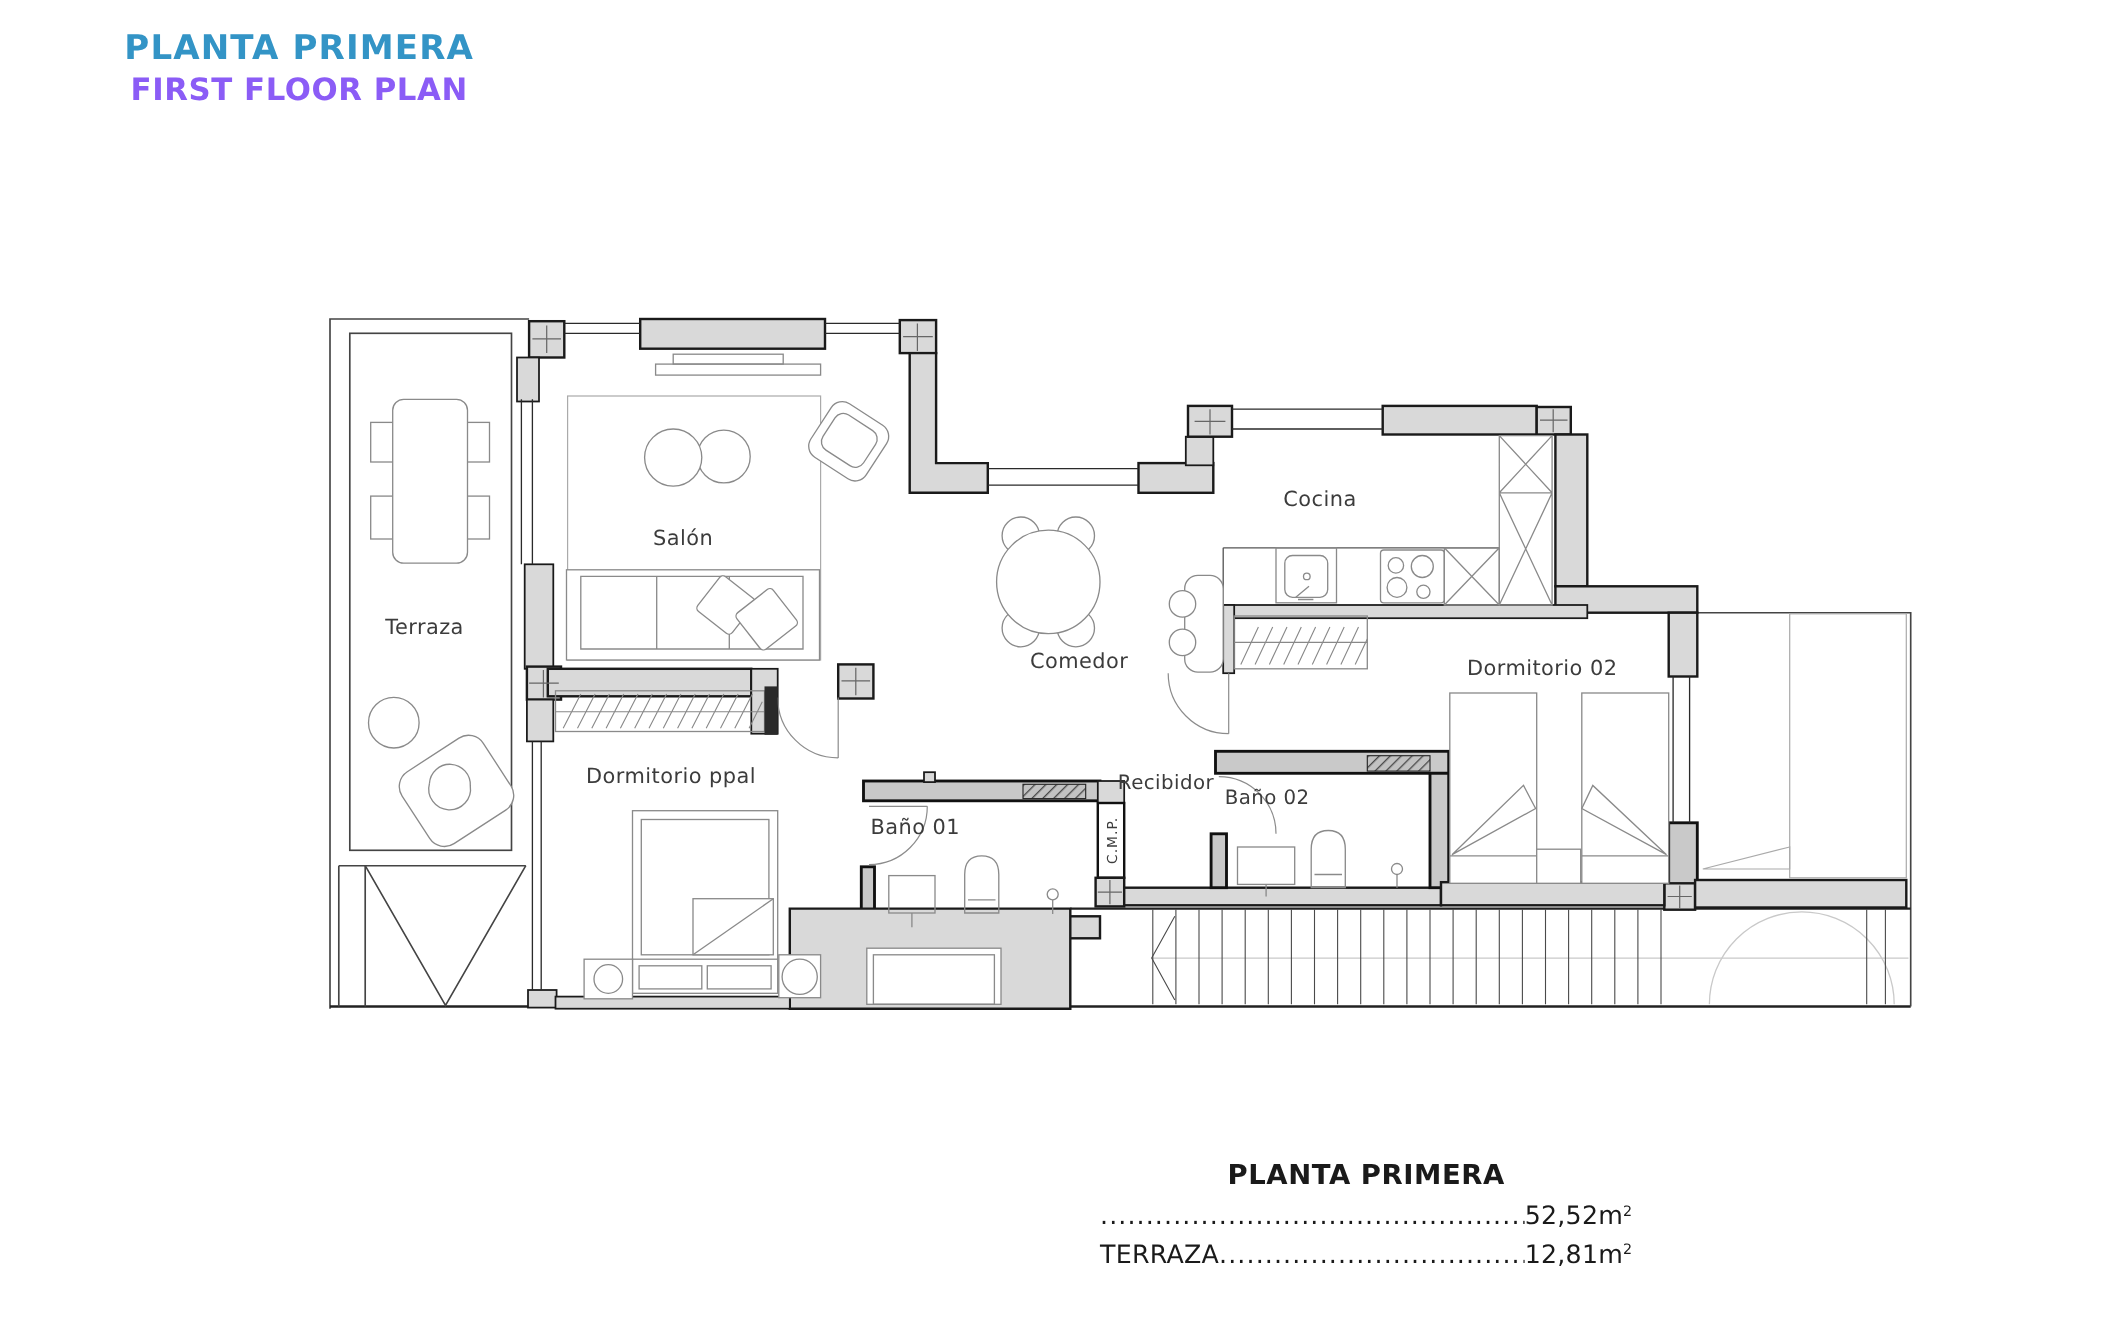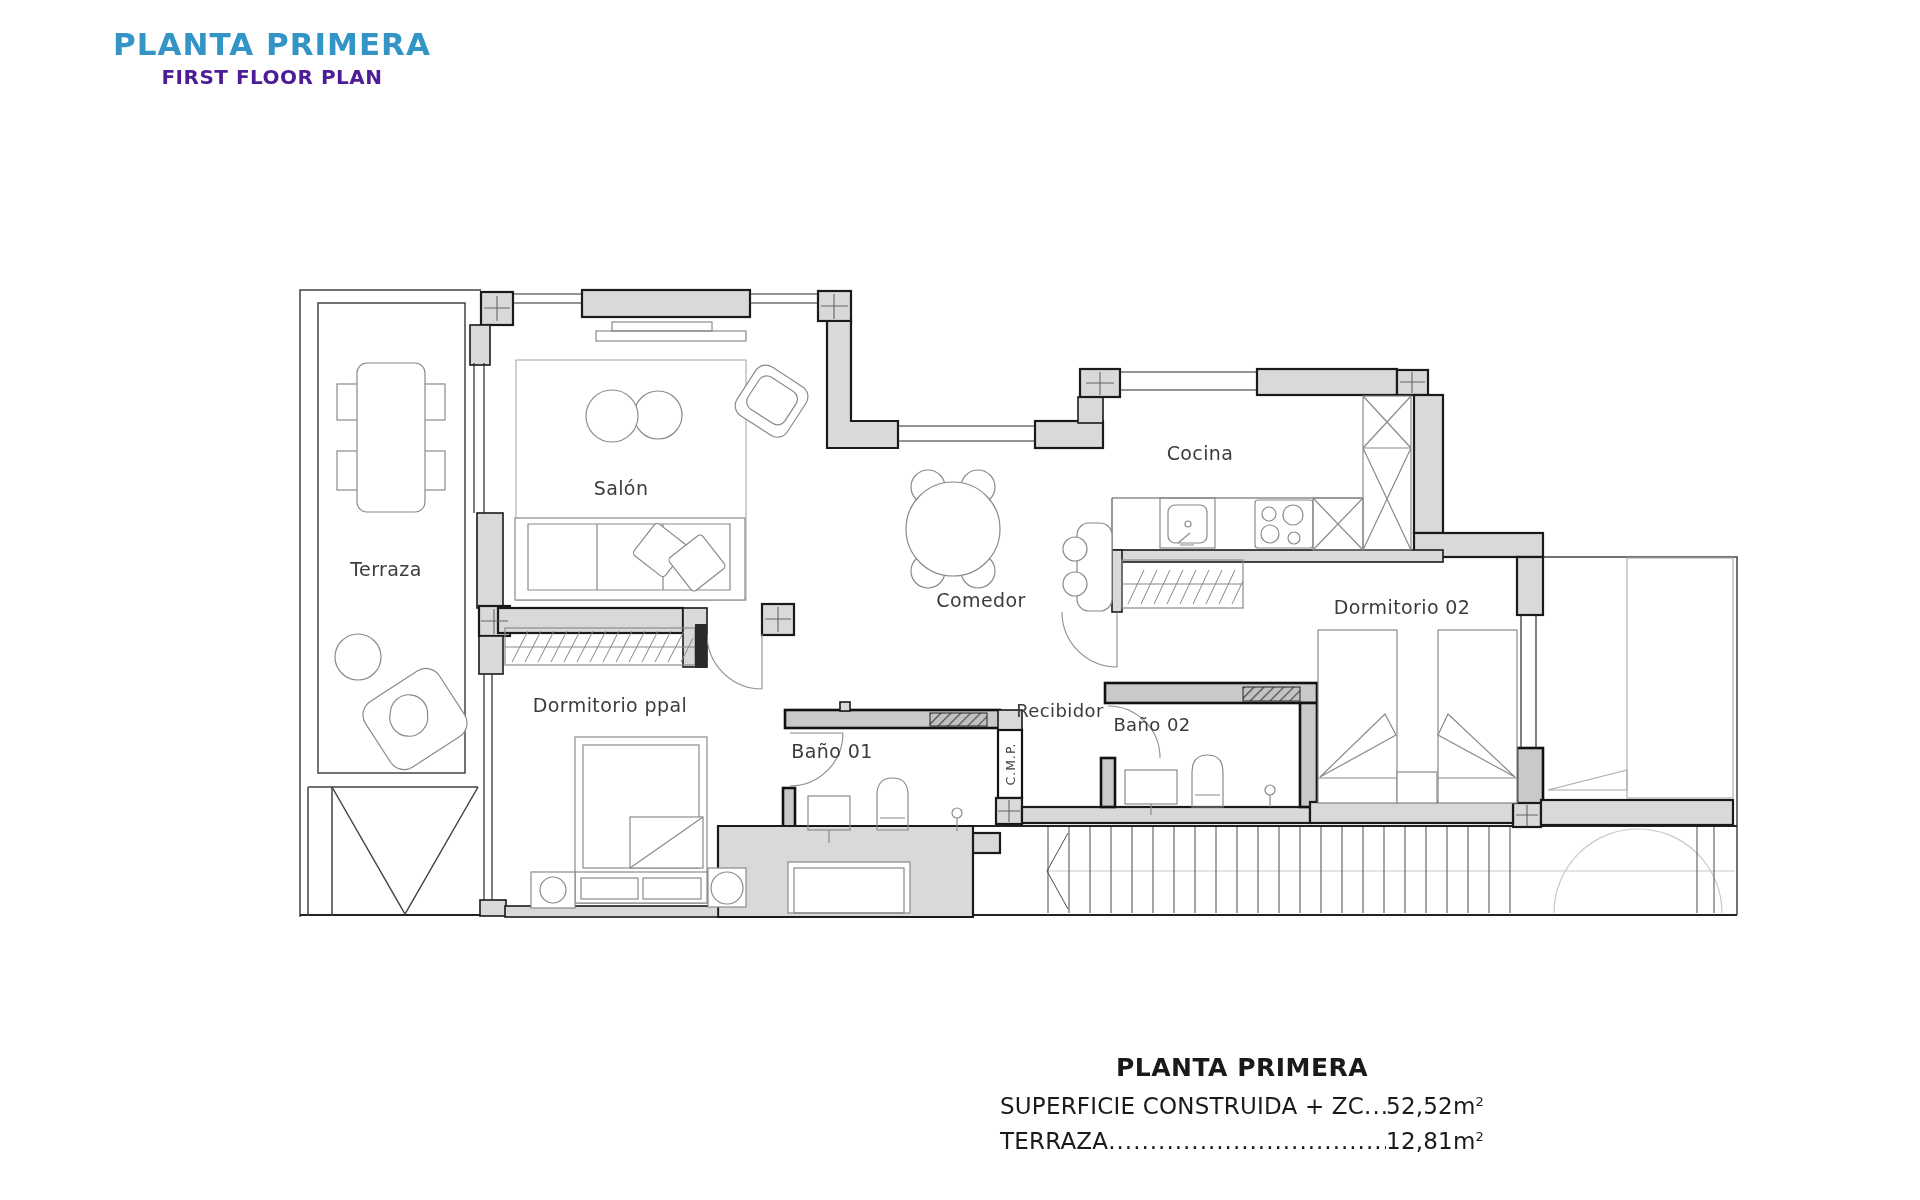--- a/index.html
+++ b/index.html
@@ -2,21 +2,21 @@
 <html><head>
 <meta charset="utf-8">
 <style>
   html,body{margin:0;padding:0;background:#ffffff;width:1920px;height:1200px;overflow:hidden;
     font-family:"DejaVu Sans","Liberation Sans",sans-serif;}
   #stage{position:relative;width:1920px;height:1200px;background:#fff;text-align:center;}
 
   
   #hdr{position:absolute;left:113px;top:28px;}
   #hdr .t1{color:#3394c6;font-size:31px;font-weight:bold;letter-spacing:1px;line-height:1.05;}
-  #hdr .t2{color:#4c1d95;font-size:20px;font-weight:bold;letter-spacing:0.5px;margin-top:4px;}
+  #hdr .t2{color:#8b5cf6;font-size:28px;font-weight:bold;letter-spacing:0.5px;margin-top:4px;}
 
   
   #plansvg{position:absolute;left:0;top:0;}
   .wall{fill:#d9d9d9;stroke:#1a1a1a;stroke-width:2.2;}
   .wall-dark{fill:#c9c9c9;stroke:#111;stroke-width:2.6;}
   .wall-thin{fill:#d9d9d9;stroke:#1a1a1a;stroke-width:1.6;}
   .cmpbox{fill:#ffffff;stroke:#111;stroke-width:2.2;}
   .win{stroke:#2a2a2a;stroke-width:1.2;fill:none;}
   .bound{stroke:#444;stroke-width:1.5;fill:none;}
   .bound2{stroke:#222;stroke-width:2.2;fill:none;}
@@ -286,21 +286,20 @@
       <text class="lbl" x="832" y="758">Baño 01</text>
       <text class="lbl lbl-sm" x="1060" y="717">Recibidor</text>
       <text class="lbl lbl-sm" x="1152" y="731">Baño 02</text>
       <text class="lbl-cmp" x="1010" y="769" transform="rotate(-90 1010 764)">C.M.P.</text>
     </g>
   </svg>
 
   <div id="summ">
     <div class="st">PLANTA PRIMERA</div>
     <div class="srow">
-      <span>SUPERFICIE CONSTRUIDA + ZC</span>
         <span class="dots">................................................................................</span>
         <span>52,52m</span>
         <sup>2</sup>
     </div>
     <div class="srow">
       <span>TERRAZA</span>
         <span class="dots">................................................................................</span>
         <span>12,81m</span>
         <sup>2</sup>
     </div>

